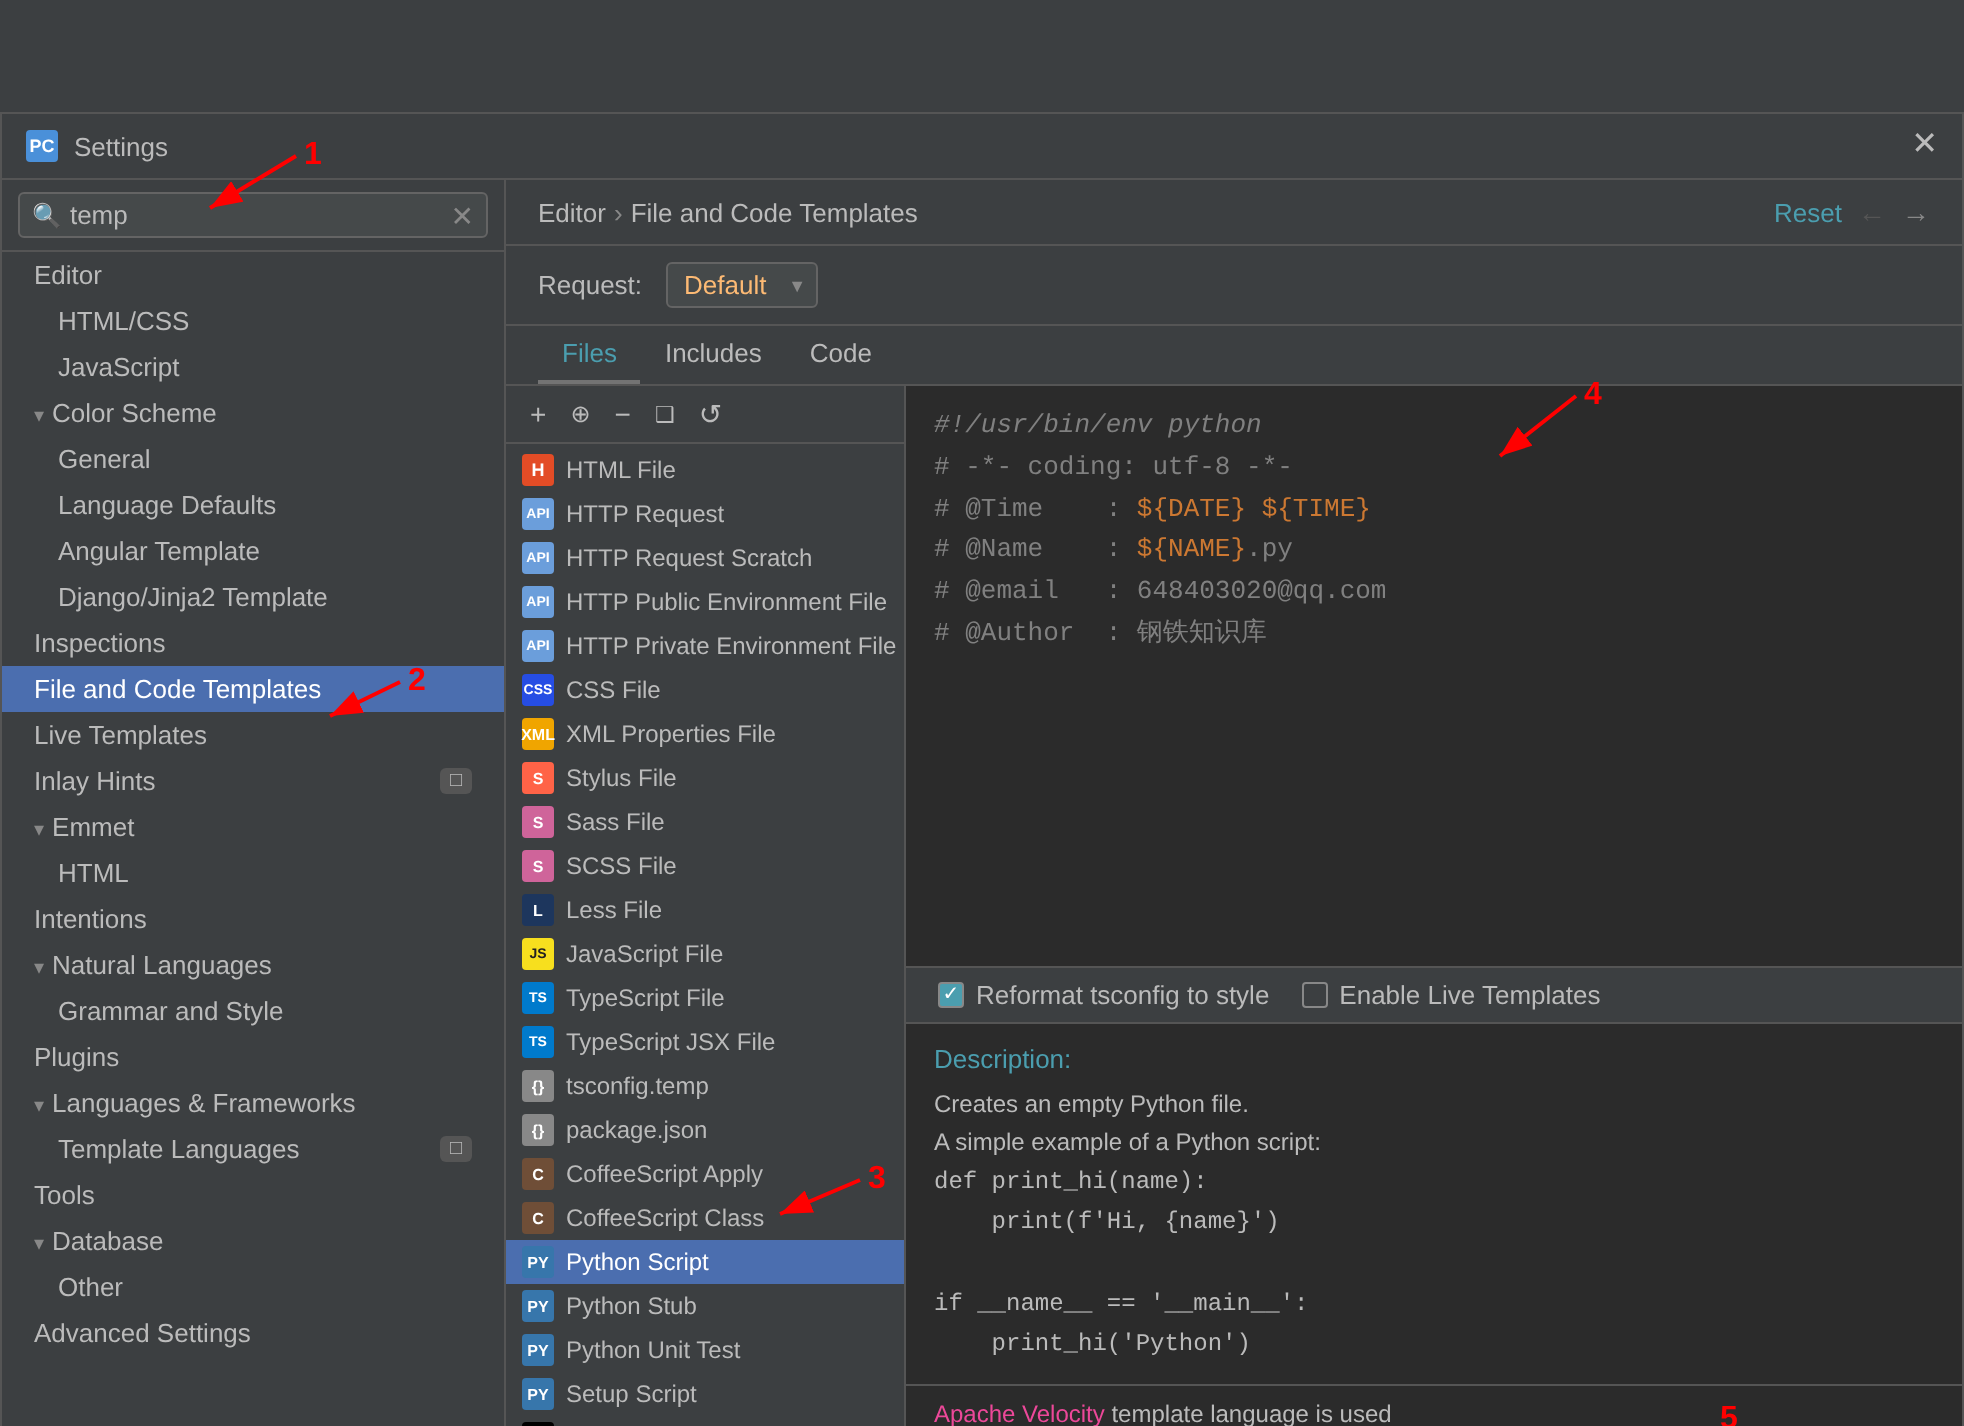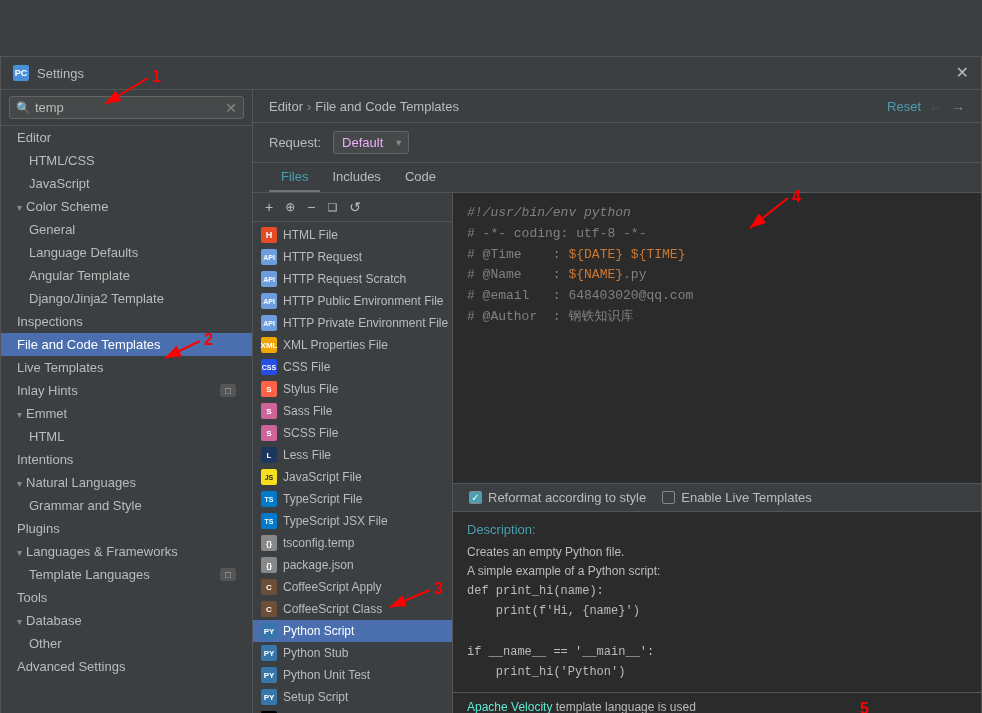--- a/index.html
+++ b/index.html
@@ -27,21 +27,21 @@
     .right-panel { flex: 1; display: flex; flex-direction: column; background: #2b2b2b; overflow: hidden; }
     .right-header { background: #3c3f41; padding: 8px 16px; display: flex; align-items: center; justify-content: space-between; border-bottom: 1px solid #555; }
     .breadcrumb { color: #bbb; font-size: 13px; display: flex; align-items: center; gap: 4px; }
     .reset-nav { display: flex; align-items: center; gap: 8px; }
     .reset-link { color: #4b9eaf; font-size: 13px; cursor: pointer; text-decoration: none; }
     .nav-arrow { color: #888; font-size: 14px; cursor: pointer; }
     .nav-arrow.disabled { color: #555; cursor: default; }
     
     .scheme-bar { background: #3c3f41; padding: 8px 16px; display: flex; align-items: center; gap: 12px; border-bottom: 1px solid #555; }
     .scheme-label { color: #bbb; font-size: 13px; }
-    .scheme-select { background: #45494a; border: 1px solid #646464; color: #f0abfc; font-size: 13px; padding: 3px 24px 3px 8px; border-radius: 3px; appearance: none; cursor: pointer; outline: none; }
+    .scheme-select { background: #45494a; border: 1px solid #646464; color: #fdba74; font-size: 13px; padding: 3px 24px 3px 8px; border-radius: 3px; appearance: none; cursor: pointer; outline: none; }
     .scheme-select-wrap { position: relative; display: inline-flex; align-items: center; }
     .scheme-select-wrap::after { content: '▼'; position: absolute; right: 6px; color: #888; font-size: 9px; pointer-events: none; }
     
     .tabs-bar { background: #3c3f41; display: flex; border-bottom: 1px solid #555; padding: 0 16px; }
     .tab { padding: 6px 12px; color: #bbb; cursor: pointer; font-size: 13px; border-bottom: 2px solid transparent; }
     .tab.active { color: #4b9eaf; border-bottom: 2px solid #737373; }
     
     .content-area { flex: 1; display: flex; overflow: hidden; }
     
     .file-list-panel { width: 200px; min-width: 200px; background: #3c3f41; border-right: 1px solid #555; display: flex; flex-direction: column; }
@@ -77,21 +77,21 @@
     .cb { width: 13px; height: 13px; border: 1px solid #888; background: #4b9eaf; border-radius: 2px; display: flex; align-items: center; justify-content: center; }
     .cb-empty { width: 13px; height: 13px; border: 1px solid #888; background: #3c3f41; border-radius: 2px; }
     .cb-check { color: #fff; font-size: 10px; }
     .cb-label { color: #bbb; font-size: 13px; }
     
     .description-area { background: #2b2b2b; padding: 10px 14px; overflow-y: auto; max-height: 200px; }
     .desc-label { color: #4b9eaf; font-size: 13px; margin-bottom: 6px; }
     .desc-text { color: #bbb; font-size: 12px; line-height: 1.6; }
     .desc-code { color: #bbb; font-family: 'Courier New', monospace; font-size: 12px; white-space: pre; line-height: 1.6; }
     .desc-footer { padding: 6px 14px; background: #2b2b2b; border-top: 1px solid #555; }
-    .apache-link { color: #5eead4; font-size: 12px; text-decoration: none; cursor: pointer; }
+    .apache-link { color: #ec4899; font-size: 12px; text-decoration: none; cursor: pointer; }
     .apache-text { color: #bbb; font-size: 12px; }
     
     .bottom-bar { background: #3c3f41; padding: 10px 16px; display: flex; align-items: center; justify-content: space-between; border-top: 1px solid #555; }
     .bottom-left { color: #888; font-size: 13px; cursor: pointer; }
     .bottom-right { display: flex; gap: 8px; }
     .btn { padding: 5px 18px; font-size: 13px; border-radius: 3px; cursor: pointer; border: 1px solid #646464; }
     .btn-ok { background: #4b6eaf; color: #000000; border-color: #4b6eaf; }
     .btn-cancel { background: #45494a; color: #bbb; }
     .btn-apply { background: #45494a; color: #bbb; }
     .dialog-wrapper { position: relative; }
@@ -257,26 +257,26 @@
               </div>
               <div class="file-item">
                 <span class="file-icon fi-api" style="font-size:7px;">API</span>
                 <span>HTTP Public Environment File</span>
               </div>
               <div class="file-item">
                 <span class="file-icon fi-api" style="font-size:7px;">API</span>
                 <span>HTTP Private Environment File</span>
               </div>
               <div class="file-item">
+                <span class="file-icon fi-css" style="font-size:7px;">CSS</span>
+                <span>CSS File</span>
+              </div>
+              <div class="file-item">
                 <span class="file-icon fi-xml" style="font-size:8px;">XML</span>
                 <span>XML Properties File</span>
-              </div>
-              <div class="file-item">
-                <span class="file-icon fi-css" style="font-size:7px;">CSS</span>
-                <span>CSS File</span>
               </div>
               <div class="file-item">
                 <span class="file-icon fi-styl" style="font-size:8px;">S</span>
                 <span>Stylus File</span>
               </div>
               <div class="file-item">
                 <span class="file-icon fi-sass" style="font-size:8px;">S</span>
                 <span>Sass File</span>
               </div>
               <div class="file-item">
@@ -346,21 +346,21 @@
               <div class="code-line"><span class="c-comment"># @Time    : </span><span class="c-var">${DATE} ${TIME}</span></div>
               <div class="code-line"><span class="c-comment"># @Name    : </span><span class="c-var">${NAME}</span><span class="c-comment">.py</span></div>
               <div class="code-line c-comment"># @email   : 648403020@qq.com</div>
               <div class="code-line c-comment"># @Author  : 钢铁知识库</div>
             </div>
             <div class="options-row">
               <label class="checkbox-wrap">
                 <div class="cb">
                   <span class="cb-check">✓</span>
                 </div>
-                <span class="cb-label">Reformat according to style</span>
+                <span class="cb-label">Reformat tsconfig to style</span>
               </label>
               <label class="checkbox-wrap">
                 <div class="cb-empty"></div>
                 <span class="cb-label">Enable Live Templates</span>
               </label>
             </div>
             <div class="description-area">
               <div class="desc-label">Description:</div>
               <div class="desc-text">
                 Creates an empty Python file.<br>

